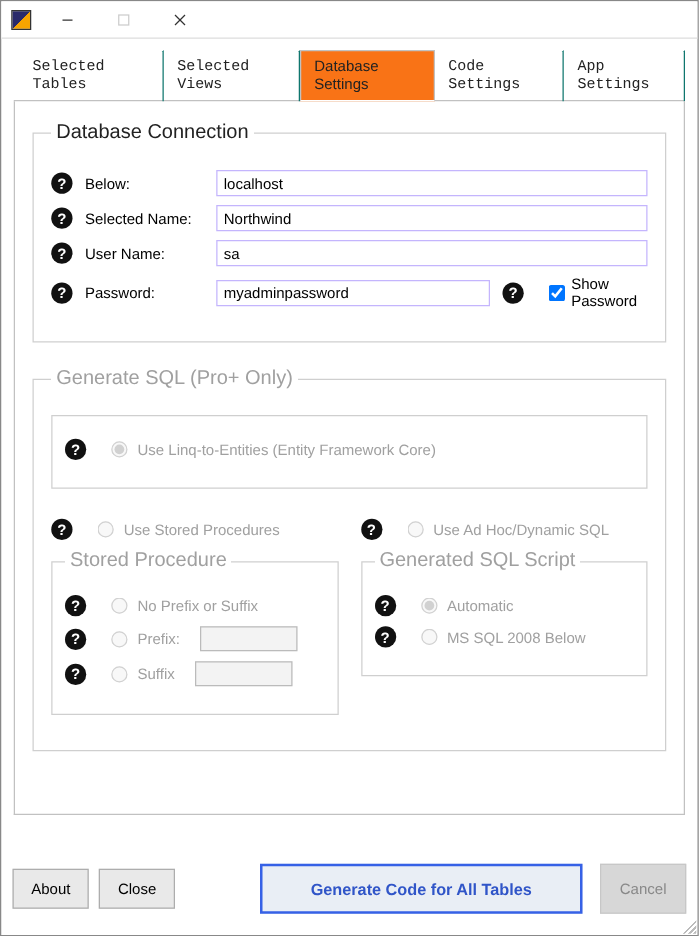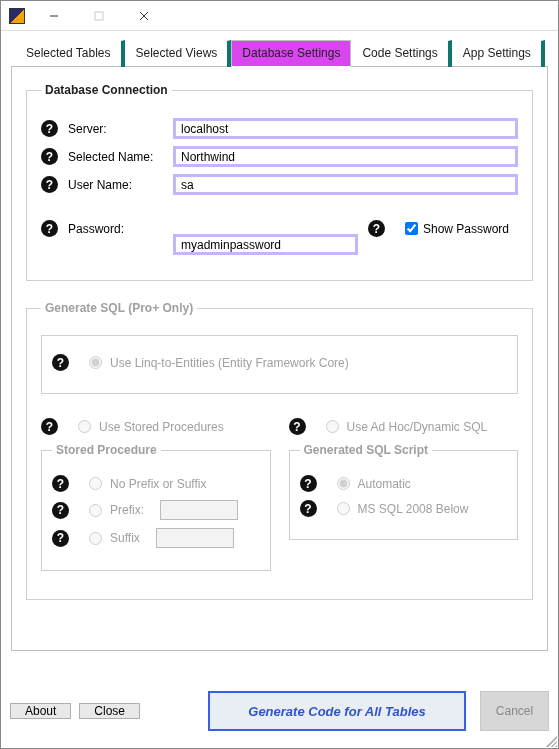--- a/index.html
+++ b/index.html
@@ -46,44 +46,45 @@
     font-size: 12px;
     color: #222;
     border: 1px solid transparent;
     border-bottom: none;
     position: relative;
     top: 1px;
     cursor: pointer;
   }
   .tab.active {
     border-color: #c1c1c1;
-    background: #d946ef;
+    background: #f97316;
     border-bottom: 1px solid #fff;
   }
   .tab:not(.active) {
-    border-right: 4px solid #0f766e;
+    border-right: 1px solid #0f766e;
+    font-family: Liberation Mono, monospace;
   }
   .tab:first-child { margin-left: 4px; }
   .panel {
     border: 1px solid #c1c1c1;
     border-top: none;
     padding: 16px 14px 30px;
     min-height: 540px;
     position: relative;
   }
   fieldset {
     border: 1px solid #cfcfcf;
     margin: 0 0 20px 0;
     padding: 14px 14px 18px;
   }
   fieldset.disabled legend, fieldset.disabled label,
   fieldset.disabled span { color: #a0a0a0; }
   legend {
-    font-size: 12px;
-    font-weight: bold;
+    font-size: 16px;
+    font-weight: normal;
     padding: 0 4px;
     color: #222;
     margin-top: 27px;
   }
   .form-row {
     display: flex;
     align-items: center;
     margin: 7px 0;
   }
   .help-icon {
@@ -99,28 +100,28 @@
     margin-right: 10px;
     flex-shrink: 0;
   }
   .form-label {
     width: 105px;
     font-size: 12px;
   }
   .form-input {
     flex: 1;
     height: 21px;
-    border: 3px solid #c4b5fd;
+    border: 1px solid #c4b5fd;
     padding: 0 5px;
     font-size: 12px;
     font-family: inherit;
     outline: none;
   }
   .pw-row { display: flex; align-items: center; gap: 10px; }
-  .pw-row .form-input { width: 185px; flex: 0 0 auto; margin-top: 32px; }
+  .pw-row .form-input { width: 219px; flex: 0 0 auto; }
   .checkbox-label { display: flex; align-items: center; gap: 5px; font-size: 12px; }
   input[type=checkbox], input[type=radio] {
     width: 13px; height: 13px; margin: 0;
   }
   .gen-options {
     display: flex;
     gap: 18px;
     margin: 4px 0 10px 0;
   }
   .gen-col { flex: 1; }
@@ -140,39 +141,38 @@
     margin-left: 6px;
   }
   .footer {
     position: absolute;
     left: 10px; right: 10px; bottom: 18px;
     display: flex;
     align-items: center;
     gap: 8px;
   }
   .btn {
-    height: 16px;
+    height: 32px;
     border: 1px solid #adadad;
     background: #e9e9e9;
     padding: 0 14px;
     font-size: 12px;
     font-family: inherit;
     cursor: pointer;
   }
   .btn-primary {
     flex: 1;
     margin-left: 60px;
     margin-right: 6px;
     height: 40px;
     border: 2px solid #3661e6;
     background: #e9eef5;
     color: #3055c8;
     font-weight: bold;
     font-size: 13px;
-    font-style: italic;
   }
   .btn-cancel {
     width: 69px; height: 40px;
     background: #d7d7d7;
     border: 1px solid #c7c7c7;
     color: #888;
   }
   input[disabled] { color: #999; }
   .grip {
     position: absolute; right: 2px; bottom: 2px;
@@ -215,21 +215,21 @@
     <div class="tab">App Settings</div>
   </div>
 
   <div class="panel">
 
     <fieldset>
       <legend>Database Connection</legend>
 
       <div class="form-row">
         <div class="help-icon">?</div>
-        <div class="form-label">Server:</div>
+        <div class="form-label">Below:</div>
         <input class="form-input" type="text" value="localhost" style="">
       </div>
 
       <div class="form-row">
         <div class="help-icon">?</div>
         <div class="form-label">Selected Name:</div>
         <input class="form-input" type="text" value="Northwind" style="">
       </div>
 
       <div class="form-row">

